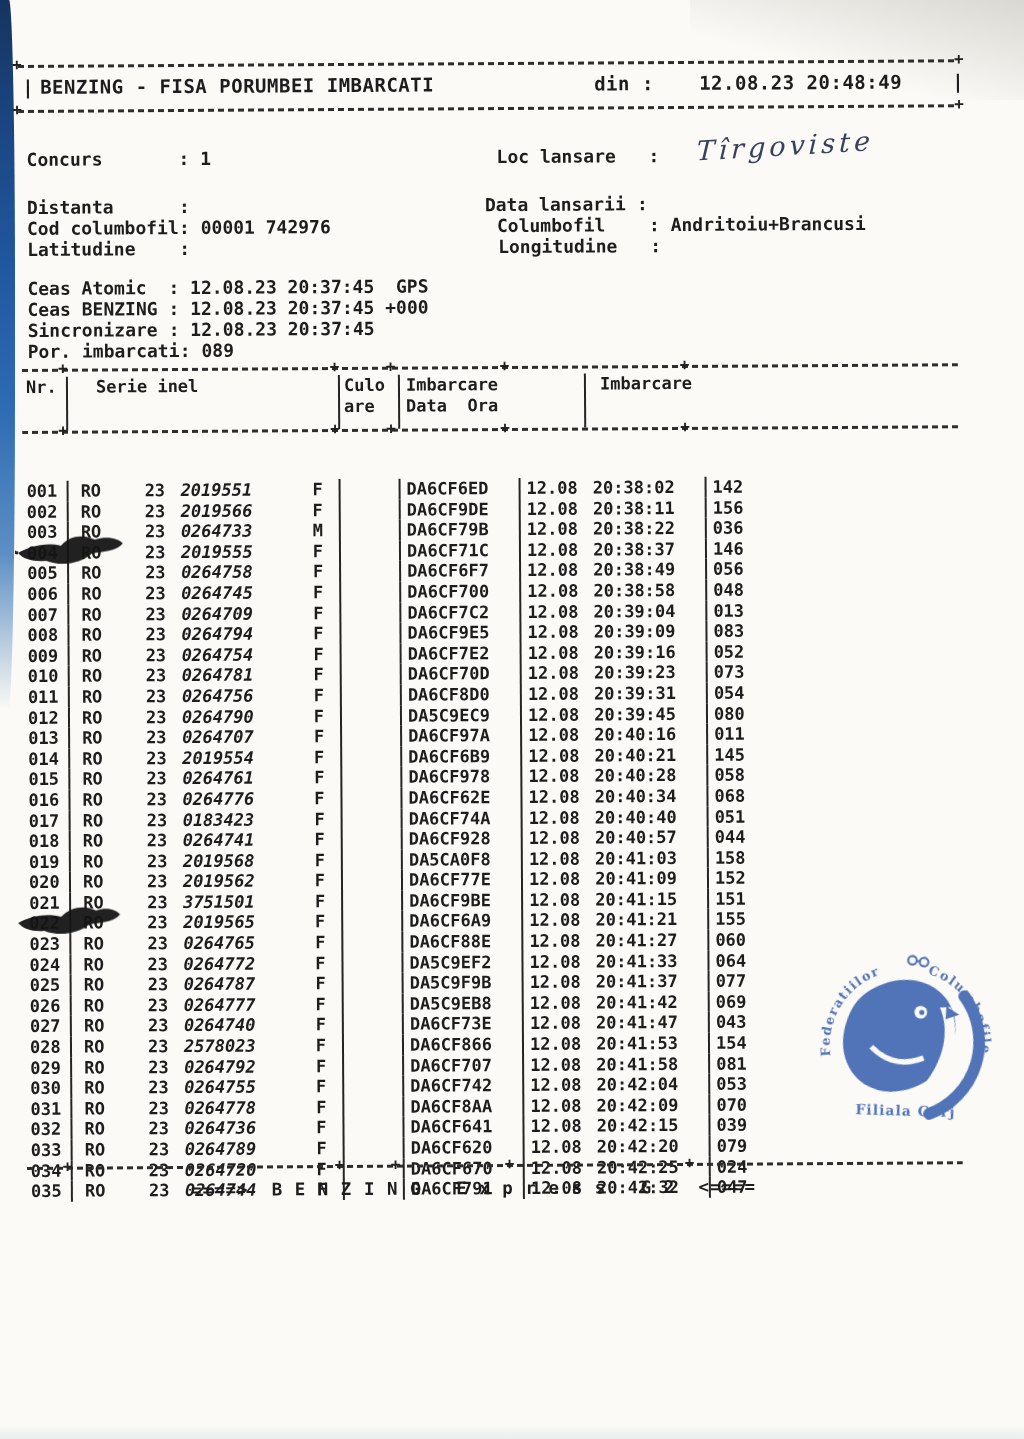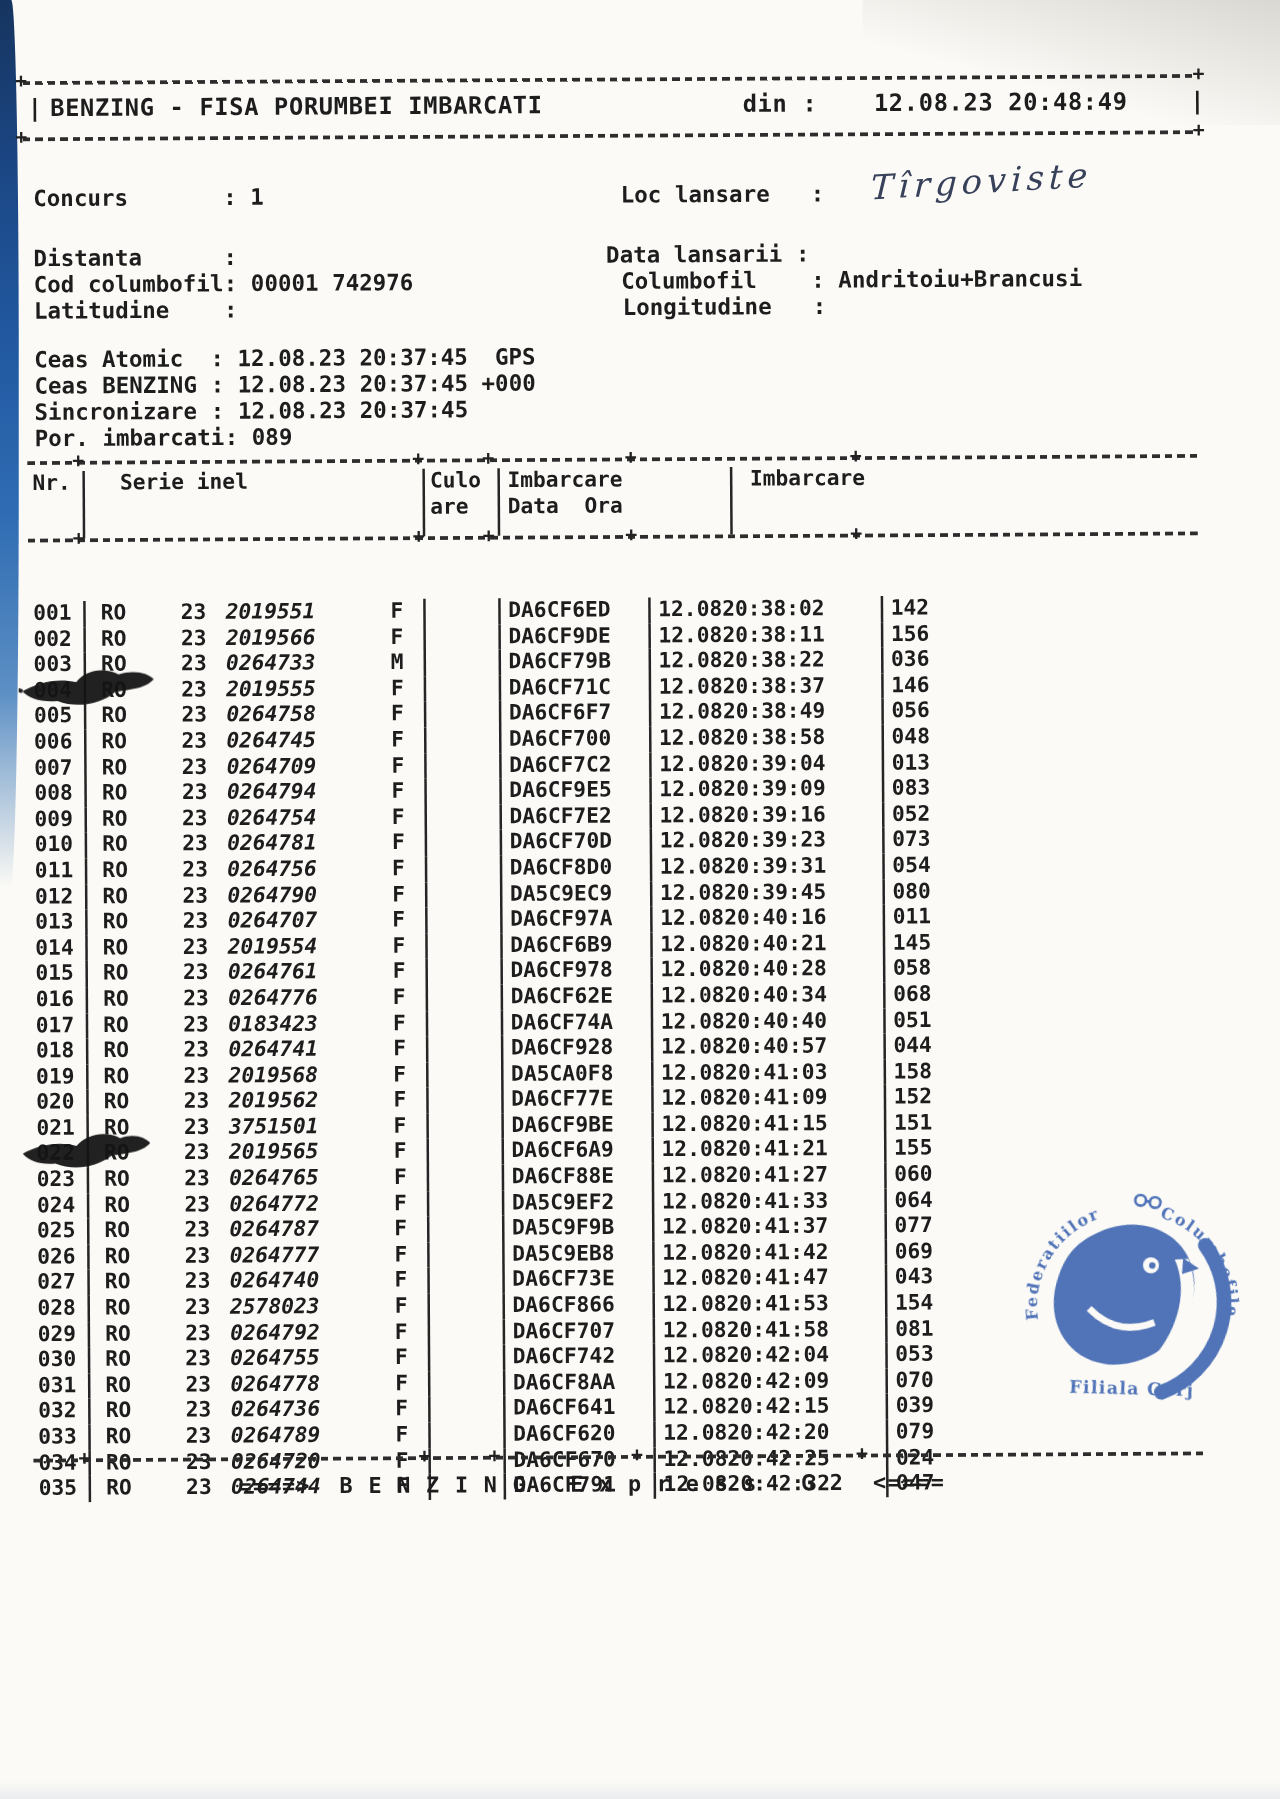--- a/index.html
+++ b/index.html
@@ -53,21 +53,21 @@
   .trow{height:20.6px;line-height:20.6px;}
   .c-nr{width:40px;padding-left:4px;border-right:2px solid #252525;}
   .c-serie{width:270px;display:flex;border-right:2px solid #252525;}
   .s-country{margin-left:12px;width:34px;}
   .s-year{margin-left:30px;width:24px;}
   .s-ring{margin-left:12px;font-style:italic;}
   .s-sex{margin-left:auto;margin-right:16px;}
   .c-culo{width:54px;padding-left:4px;border-right:2px solid #252525;}
   .c-senzor{width:112px;padding-left:6px;border-right:2px solid #252525;}
   .c-imb{width:178px;padding-left:6px;display:flex;border-right:2px solid #252525;}
-  .imb-time{}
+  .imb-time{margin-left:15px;}
   .c-obs{padding-left:6px;}
   .h-serie{margin-left:28px;}
   .h-obs{padding-left:14px;}
 
   .footer-line{font-size:17.5px;letter-spacing:1px;}
 
   
   .handwrite{
     font-family:"DejaVu Serif","Liberation Serif",serif;
     font-style:italic;font-weight:normal;

